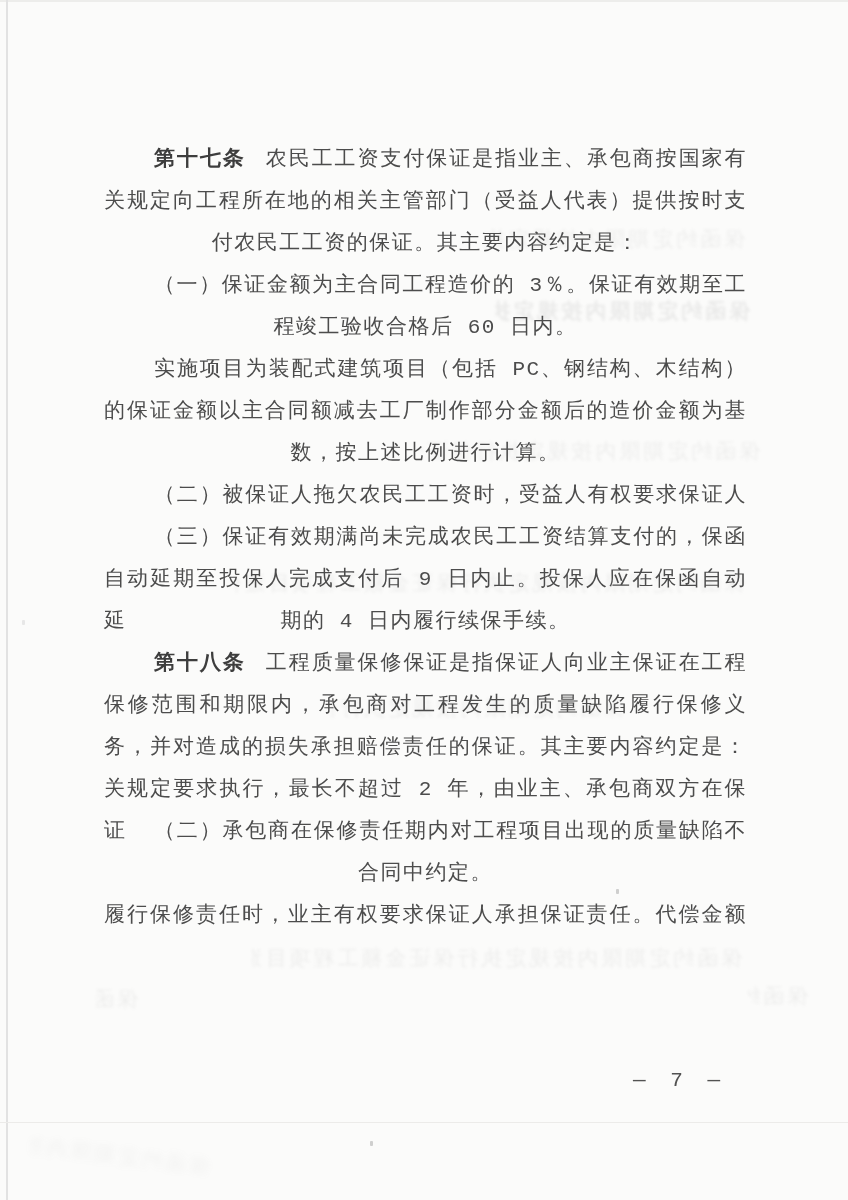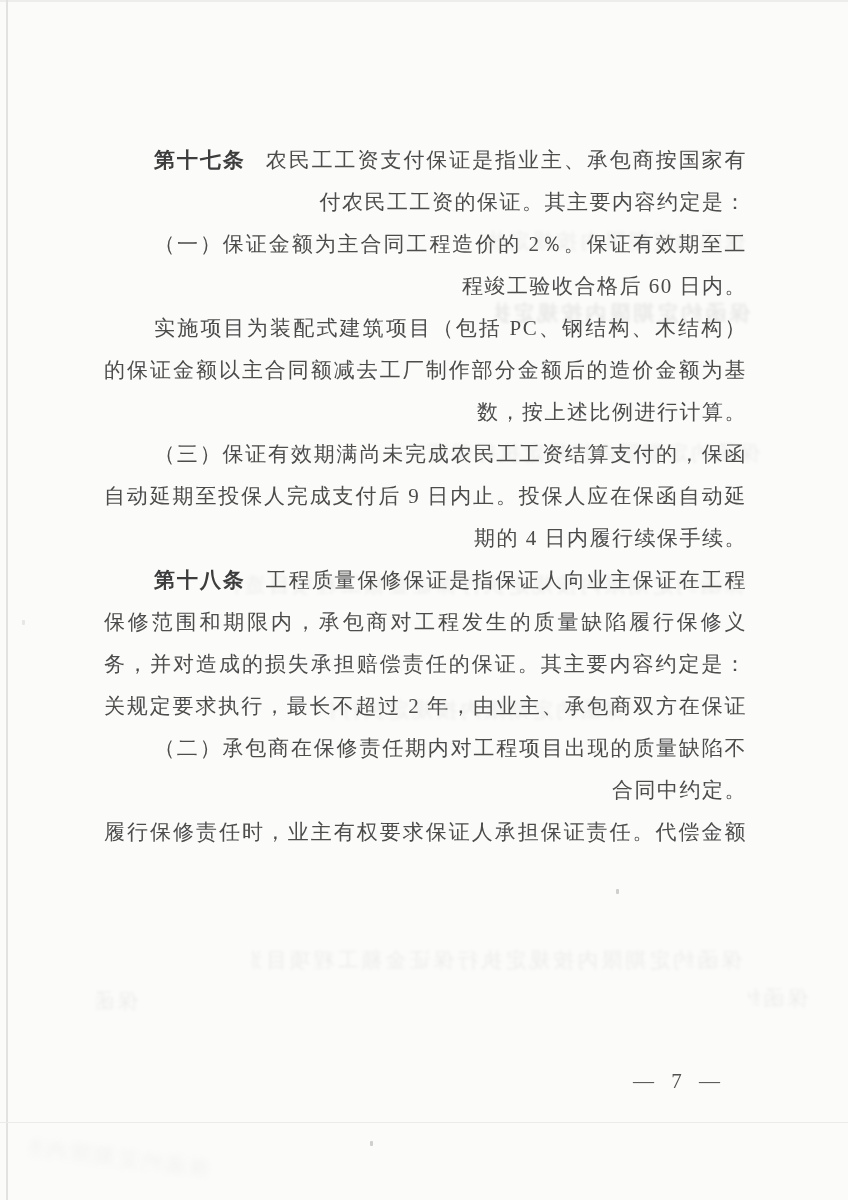--- a/index.html
+++ b/index.html
@@ -7,21 +7,21 @@
     margin: 0;
     padding: 0;
     background: #ffffff;
   }
   .page {
     position: relative;
     width: 848px;
     height: 1200px;
     background: #fbfbfa;
     overflow: hidden;
-    font-family: Liberation Serif, serif;
+    font-family: Liberation Mono, monospace;
   }
   
   .edge-left {
     position: absolute;
     left: 6px; top: 0;
     width: 2px; height: 1200px;
     background: #e2e2e2;
   }
   .edge-top {
     position: absolute;
@@ -42,21 +42,21 @@
     top: 139px;
     width: 643px;
   }
   .line {
     height: 42px;
     line-height: 42px;
     font-size: 21px;
     letter-spacing: 1.5px;
     color: #4c4c4c;
     white-space: nowrap;
-    text-align: right;
+    text-align: center;
   }
   .line.justify {
     white-space: normal;
     text-align: justify;
     text-align-last: justify;
     text-justify: inter-character;
   }
   .line.indent { text-indent: 50px; }
   .bold-run {
     font-weight: 700;
@@ -127,26 +127,28 @@
   <div class="ghost" style="left:96px; top:988px; width:42px;">保函约定期限内按规定执行保证金额工程项目造价金额为基数</div>
   <div class="ghost" style="left:748px; top:985px; width:60px;">保函约定期限内按规定执行保证金额工程项目造价金额为基数</div>
   <div class="ghost ghost-smudge" style="left:30px; top:1145px; width:180px;">保函约定期限内按规定执行保证金额工程项目造价金额为基数</div>
 
   <i class="speck" style="left:616px; top:889px;"></i>
   <i class="speck" style="left:370px; top:1141px;"></i>
   <i class="speck" style="left:22px; top:620px; opacity:0.2;"></i>
 
   <div class="text-block">
       <div class="line indent justify"><span class="bold-run">第十七条</span><span class="line-text">农民工工资支付保证是指业主、承包商按国家有</span></div>
+      <div class="line justify"><span class="line-text">关规定向工程所在地的相关主管部门（受益人代表）提供按时支</span></div>
       <div class="line"><span class="line-text">付农民工工资的保证。其主要内容约定是：</span></div>
-      <div class="line indent justify"><span class="line-text">（一）保证金额为主合同工程造价的 2％。保证有效期至工</span></div>
+      <div class="line indent justify"><span class="line-text">（一）保证金额为主合同工程造价的 3％。保证有效期至工</span></div>
       <div class="line"><span class="line-text">程竣工验收合格后 60 日内。</span></div>
       <div class="line indent justify"><span class="line-text">实施项目为装配式建筑项目（包括 PC、钢结构、木结构）</span></div>
       <div class="line justify"><span class="line-text">的保证金额以主合同额减去工厂制作部分金额后的造价金额为基</span></div>
       <div class="line"><span class="line-text">数，按上述比例进行计算。</span></div>
+      <div class="line indent justify"><span class="line-text">（二）被保证人拖欠农民工工资时，受益人有权要求保证人</span></div>
       <div class="line indent justify"><span class="line-text">（三）保证有效期满尚未完成农民工工资结算支付的，保函</span></div>
       <div class="line justify"><span class="line-text">自动延期至投保人完成支付后 9 日内止。投保人应在保函自动延</span></div>
       <div class="line"><span class="line-text">期的 4 日内履行续保手续。</span></div>
       <div class="line indent justify"><span class="bold-run">第十八条</span><span class="line-text">工程质量保修保证是指保证人向业主保证在工程</span></div>
       <div class="line justify"><span class="line-text">保修范围和期限内，承包商对工程发生的质量缺陷履行保修义</span></div>
       <div class="line justify"><span class="line-text">务，并对造成的损失承担赔偿责任的保证。其主要内容约定是：</span></div>
       <div class="line justify"><span class="line-text">关规定要求执行，最长不超过 2 年，由业主、承包商双方在保证</span></div>
       <div class="line indent justify"><span class="line-text">（二）承包商在保修责任期内对工程项目出现的质量缺陷不</span></div>
       <div class="line"><span class="line-text">合同中约定。</span></div>
       <div class="line justify"><span class="line-text">履行保修责任时，业主有权要求保证人承担保证责任。代偿金额</span></div>

